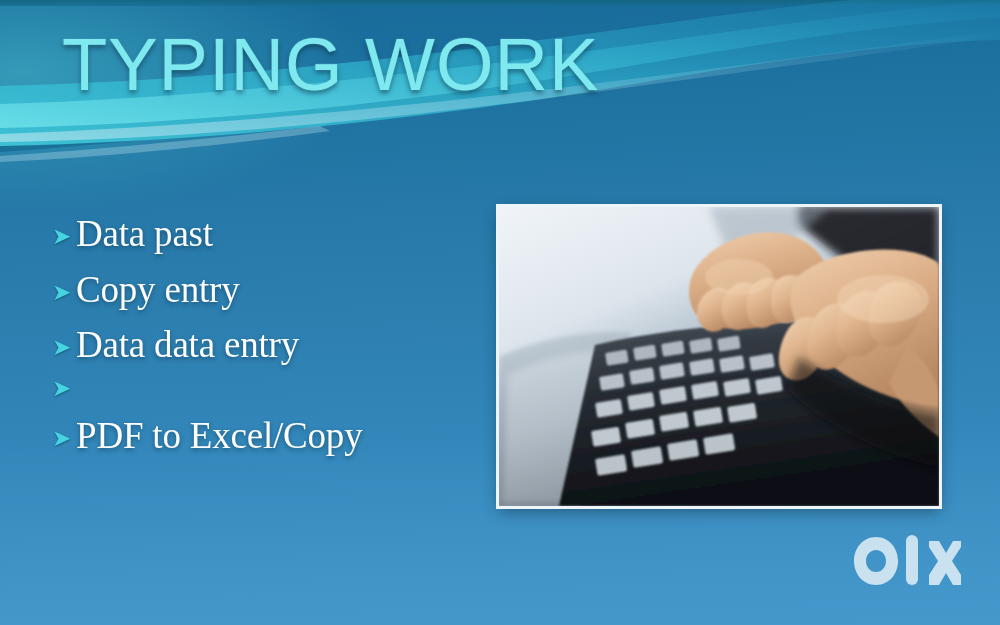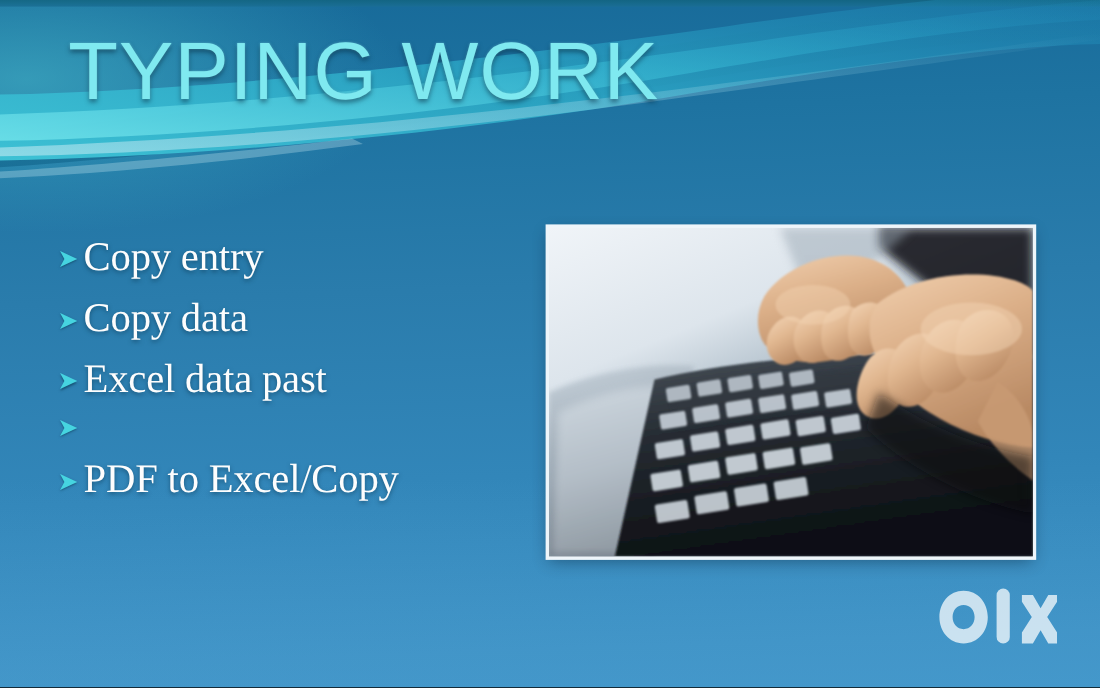--- a/index.html
+++ b/index.html
@@ -186,31 +186,31 @@
   </div>
 
   <div class="bg-bottom-glow"></div>
 
   <div class="title">TYPING WORK</div>
 
   <div class="bullets">
 
     <div class="bullet-row">
       <span class="bullet-mark">➤</span>
+      <span class="bullet-text">Data past</span>
+    </div>
+
+    <div class="bullet-row">
+      <span class="bullet-mark">➤</span>
       <span class="bullet-text">Copy entry</span>
     </div>
 
     <div class="bullet-row">
       <span class="bullet-mark">➤</span>
-      <span class="bullet-text">Copy data</span>
-    </div>
-
-    <div class="bullet-row">
-      <span class="bullet-mark">➤</span>
-      <span class="bullet-text">Excel data past</span>
+      <span class="bullet-text">Data data entry</span>
     </div>
 
     <div class="bullet-row">
       <span class="bullet-mark">➤</span>
     </div>
 
     <div class="bullet-row">
       <span class="bullet-mark">➤</span>
       <span class="bullet-text">PDF to Excel/Copy</span>
     </div>

